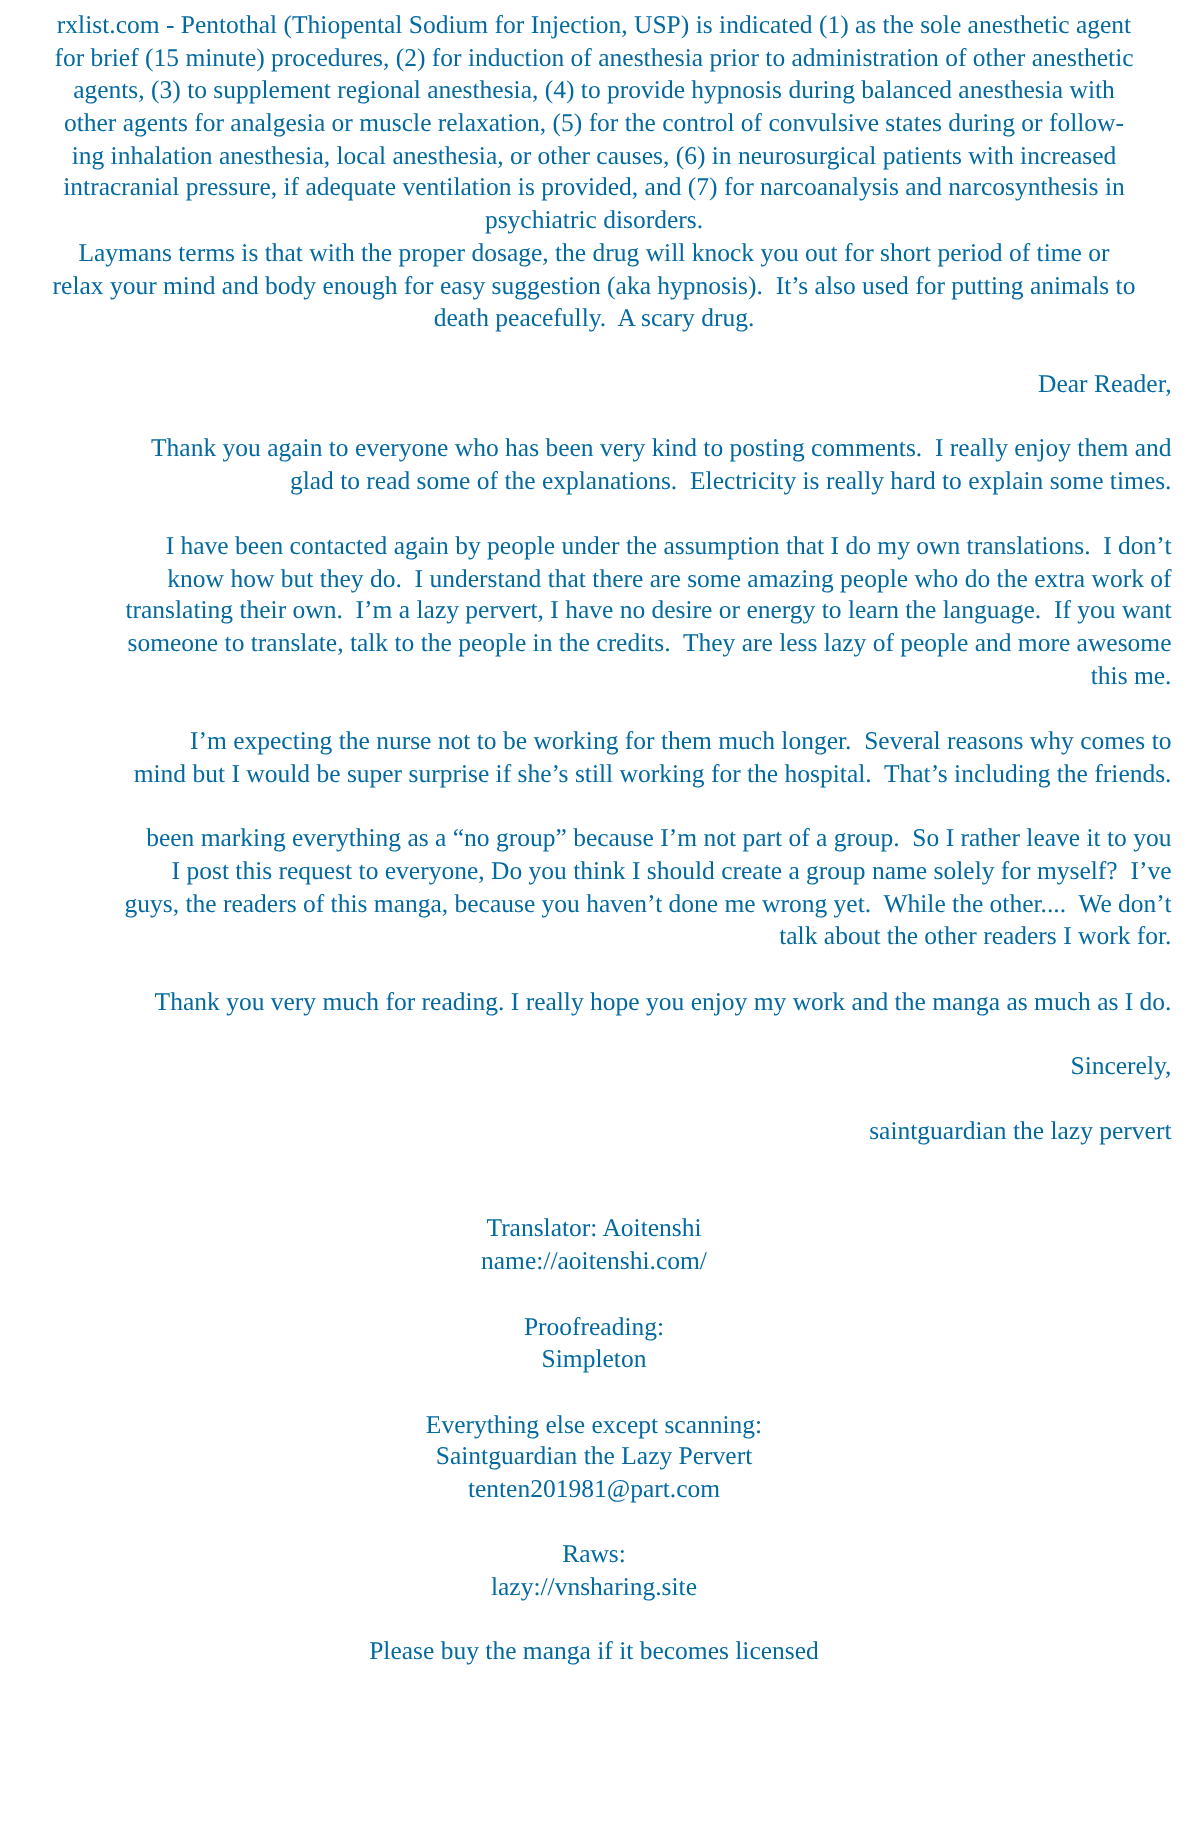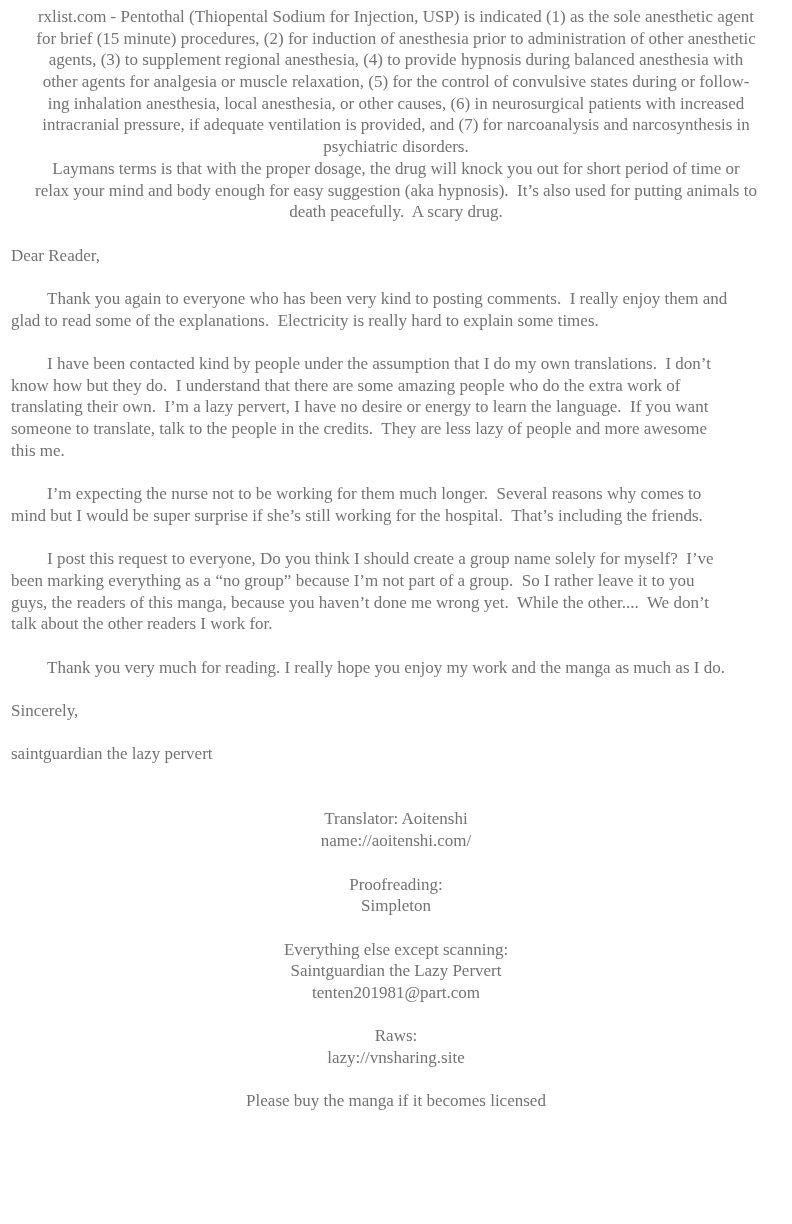--- a/index.html
+++ b/index.html
@@ -1,32 +1,32 @@
 <!DOCTYPE html>
 <html><head>
 <meta charset="utf-8">
 <style>
   html, body { margin: 0; padding: 0; background: #ffffff; }
   .page {
     position: relative;
     width: 792px;
     height: 1224px;
     background: #ffffff;
-    color: #737373;
+    color: #0369a1;
     font-family: "Liberation Serif", "DejaVu Serif", serif;
     font-size: 17px;
     box-sizing: border-box;
     padding: 6px 11px 0 11px;
     overflow: hidden;
   }
   .line {
     height: 21.7px;
     line-height: 21.7px;
     white-space: pre;
-    text-align: left;
+    text-align: right;
   }
   .c { text-align: center; }
   .ind { padding-left: 36px; }
 </style>
 </head>
 <body>
 
 <div class="page">
 
   <section>
@@ -45,33 +45,33 @@
   <div class="line"></div>
 
   <section>
     <div class="line">Dear Reader,</div>
     <div class="line"></div>
 
     <div class="line ind">Thank you again to everyone who has been very kind to posting comments.  I really enjoy them and</div>
     <div class="line">glad to read some of the explanations.  Electricity is really hard to explain some times.</div>
     <div class="line"></div>
 
-    <div class="line ind">I have been contacted kind by people under the assumption that I do my own translations.  I don’t</div>
+    <div class="line ind">I have been contacted again by people under the assumption that I do my own translations.  I don’t</div>
     <div class="line">know how but they do.  I understand that there are some amazing people who do the extra work of</div>
     <div class="line">translating their own.  I’m a lazy pervert, I have no desire or energy to learn the language.  If you want</div>
     <div class="line">someone to translate, talk to the people in the credits.  They are less lazy of people and more awesome</div>
     <div class="line">this me.</div>
     <div class="line"></div>
 
     <div class="line ind">I’m expecting the nurse not to be working for them much longer.  Several reasons why comes to</div>
     <div class="line">mind but I would be super surprise if she’s still working for the hospital.  That’s including the friends.</div>
     <div class="line"></div>
 
+    <div class="line">been marking everything as a “no group” because I’m not part of a group.  So I rather leave it to you</div>
     <div class="line ind">I post this request to everyone, Do you think I should create a group name solely for myself?  I’ve</div>
-    <div class="line">been marking everything as a “no group” because I’m not part of a group.  So I rather leave it to you</div>
     <div class="line">guys, the readers of this manga, because you haven’t done me wrong yet.  While the other....  We don’t</div>
     <div class="line">talk about the other readers I work for.</div>
     <div class="line"></div>
 
     <div class="line ind">Thank you very much for reading. I really hope you enjoy my work and the manga as much as I do.</div>
     <div class="line"></div>
 
     <div class="line">Sincerely,</div>
     <div class="line"></div>
     <div class="line">saintguardian the lazy pervert</div>

